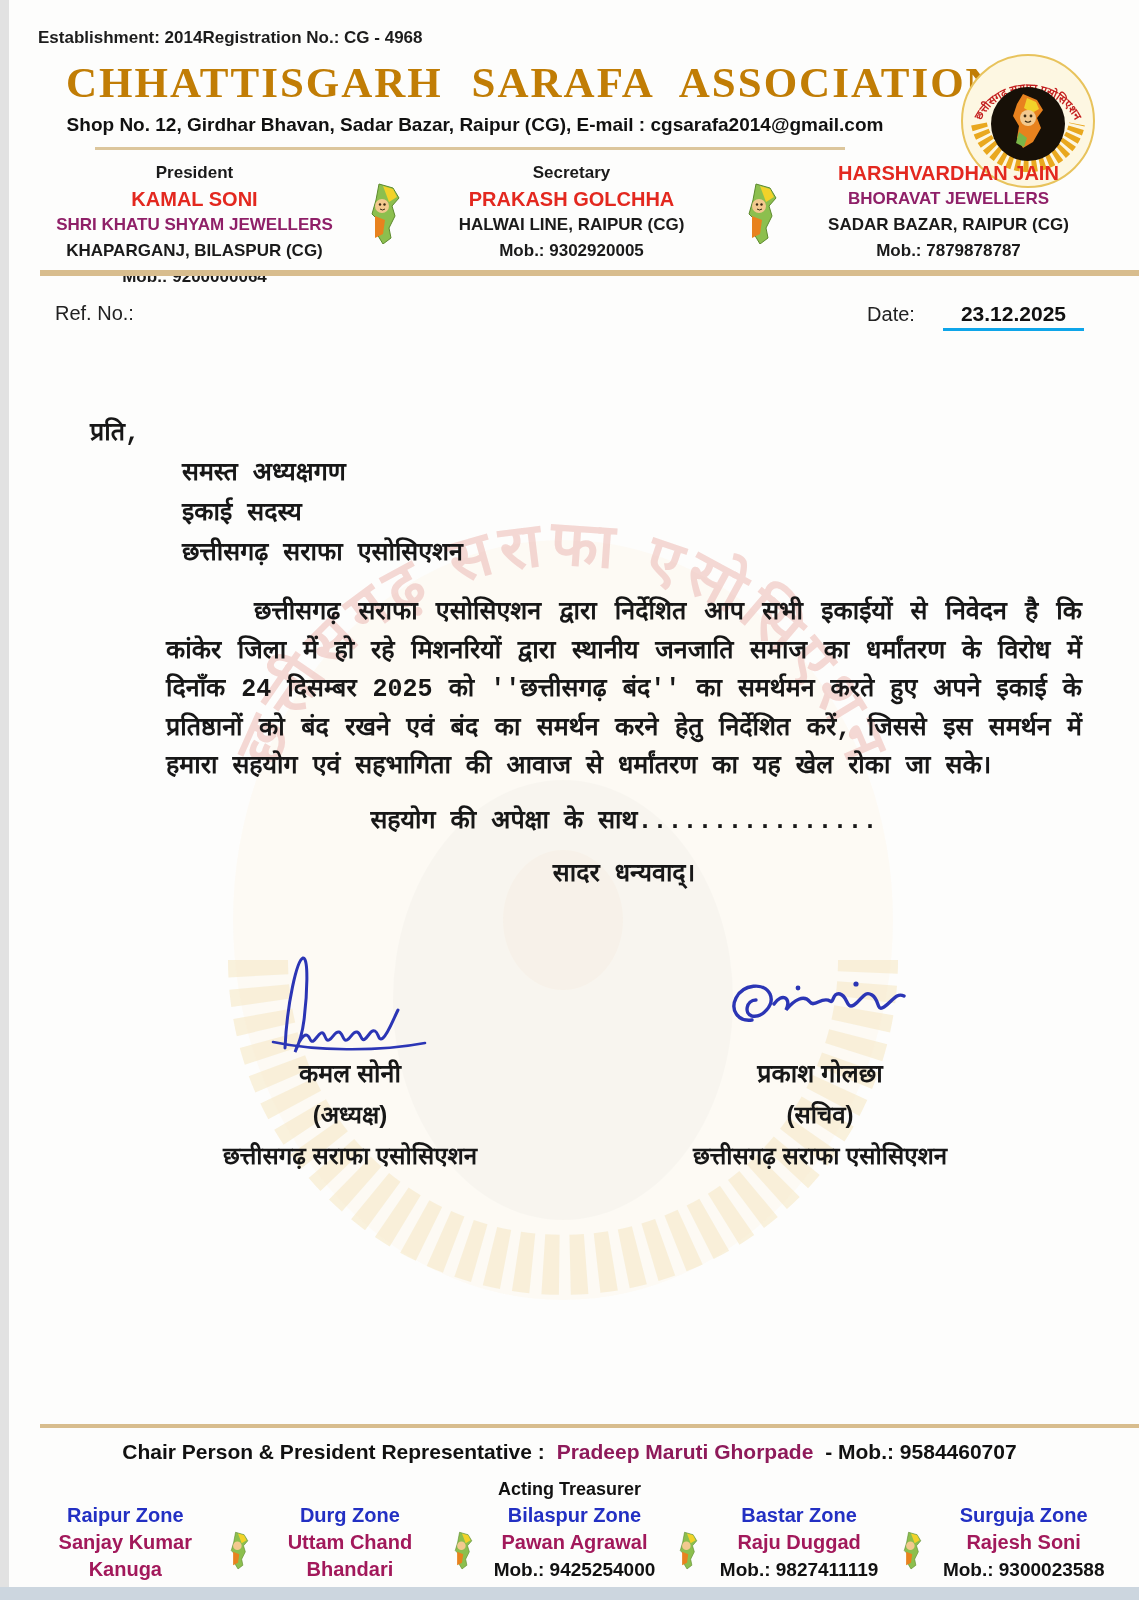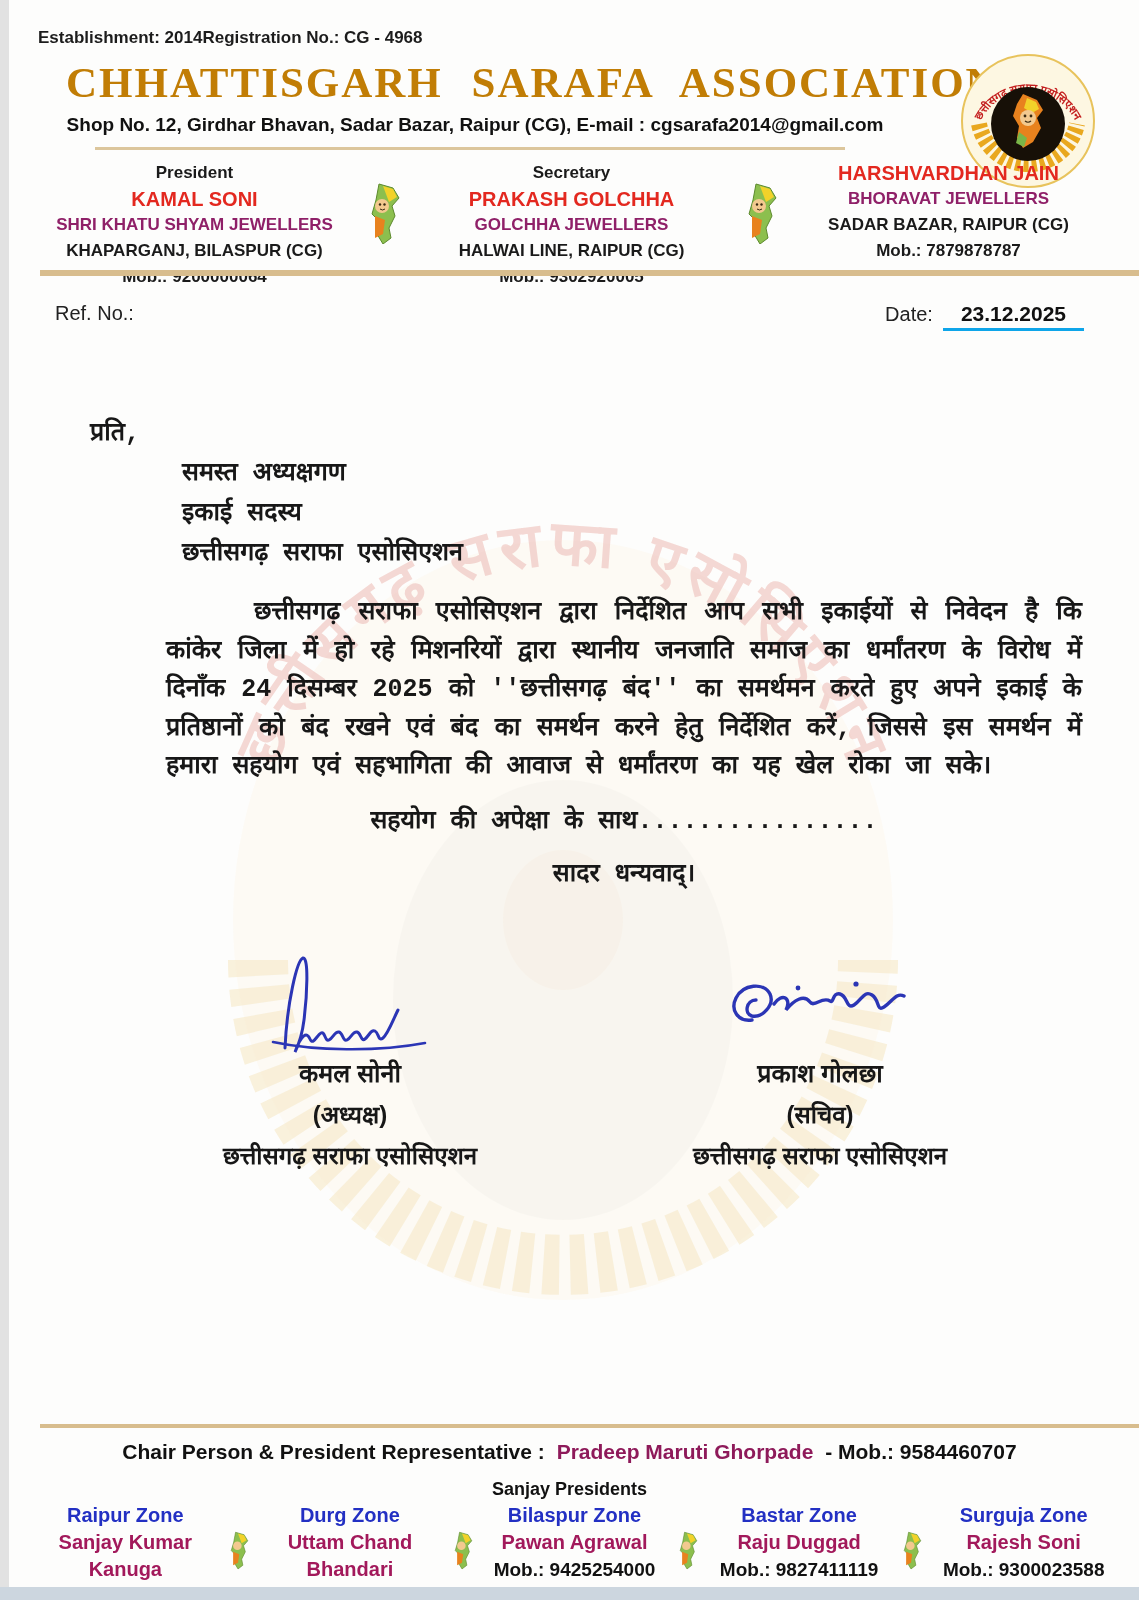--- a/index.html
+++ b/index.html
@@ -27,21 +27,21 @@
   .officer-col .firm{font-size:17px;font-weight:bold;color:#8f2068;}
   .officer-col .loc,.officer-col .mob{font-size:17px;font-weight:bold;color:#1a1a1a;}
   .mascot-sep{width:48px;display:flex;justify-content:center;padding-top:22px;}
 
   .thickline{position:absolute;top:270px;left:40px;right:0;height:6px;background:#d8bd8e;}
 
   
   .refrow{position:absolute;top:302px;left:55px;right:55px;display:flex;justify-content:space-between;
           font-size:20px;color:#222;}
   .refrow .ref-label{font-weight:normal;}
-  .daterow{display:flex;align-items:baseline;gap:10px;}
+  .daterow{display:flex;align-items:baseline;gap:28px;}
   .date-label{font-size:20px;color:#222;}
   .date-value{font-size:21px;font-weight:bold;color:#111;border-bottom:3px solid #0ea5e9;
               padding:0 18px 2px 18px;}
 
   
   .watermark{position:absolute;top:400px;left:168px;width:790px;height:930px;opacity:.55;pointer-events:none;}
 
   
   .letter{position:absolute;top:414px;left:90px;right:58px;color:#171717;
           font-family:Liberation Mono, monospace;}
@@ -138,21 +138,20 @@
         <path d="M10,34 l10,4 l-2,14 l-8,4 z" fill="#e8821e"></path>
         <circle cx="17" cy="24" r="7" fill="#f3c98f"></circle>
         <circle cx="15" cy="22.5" r="1.2" fill="#3a2a12"></circle>
         <circle cx="19.5" cy="22.5" r="1.2" fill="#3a2a12"></circle>
         <path d="M15,27 q2.5,2 5,0" stroke="#3a2a12" stroke-width="1" fill="none"></path>
       </svg>
     </div>
     <div class="officer-col">
       <div class="role">Secretary</div>
       <div class="name">PRAKASH GOLCHHA</div>
-      <div class="firm">GOLCHHA JEWELLERS</div>
       <div class="loc">HALWAI LINE, RAIPUR (CG)</div>
       <div class="mob">Mob.: 9302920005</div>
     </div>
     <div class="mascot-sep">
       <svg width="36" height="62" viewBox="0 0 36 62">
         <path d="M14,2 l14,4 l6,10 l-7,8 l3,10 l-6,12 l2,10 l-8,6 l-6,-10 l3,-12 l-8,-8 l4,-14 z" fill="#8cbf4e" stroke="#5d8a2e" stroke-width="1"></path>
         <path d="M18,4 l10,3 l4,8 l-8,5 z" fill="#f2d229"></path>
         <path d="M10,34 l10,4 l-2,14 l-8,4 z" fill="#e8821e"></path>
         <circle cx="17" cy="24" r="7" fill="#f3c98f"></circle>
         <circle cx="15" cy="22.5" r="1.2" fill="#3a2a12"></circle>
@@ -208,21 +207,21 @@
     <div class="sig-role">(सचिव)</div>
     <div class="sig-org">छत्तीसगढ़ सराफा एसोसिएशन</div>
   </div>
 
   <div class="footline"></div>
   <div class="chair">
     <span>Chair Person &amp; President Representative :</span>
     <span class="chair-name">Pradeep Maruti Ghorpade</span>
     <span>- Mob.: 9584460707</span>
   </div>
-  <div class="acting">Sanjay Presidents</div>
+  <div class="acting">Acting Treasurer</div>
 
   <div class="zones">
     <div class="zone-col">
       <div class="zname">Raipur Zone</div>
       <div class="pname">Sanjay Kumar Kanuga</div>
       <div class="pmob">Mob.: 9669811111</div>
     </div>
     <div class="zone-sep">
       <svg width="22" height="40" viewBox="0 0 36 62">
           <path d="M14,2 l14,4 l6,10 l-7,8 l3,10 l-6,12 l2,10 l-8,6 l-6,-10 l3,-12 l-8,-8 l4,-14 z" fill="#8cbf4e" stroke="#5d8a2e" stroke-width="1"></path>

